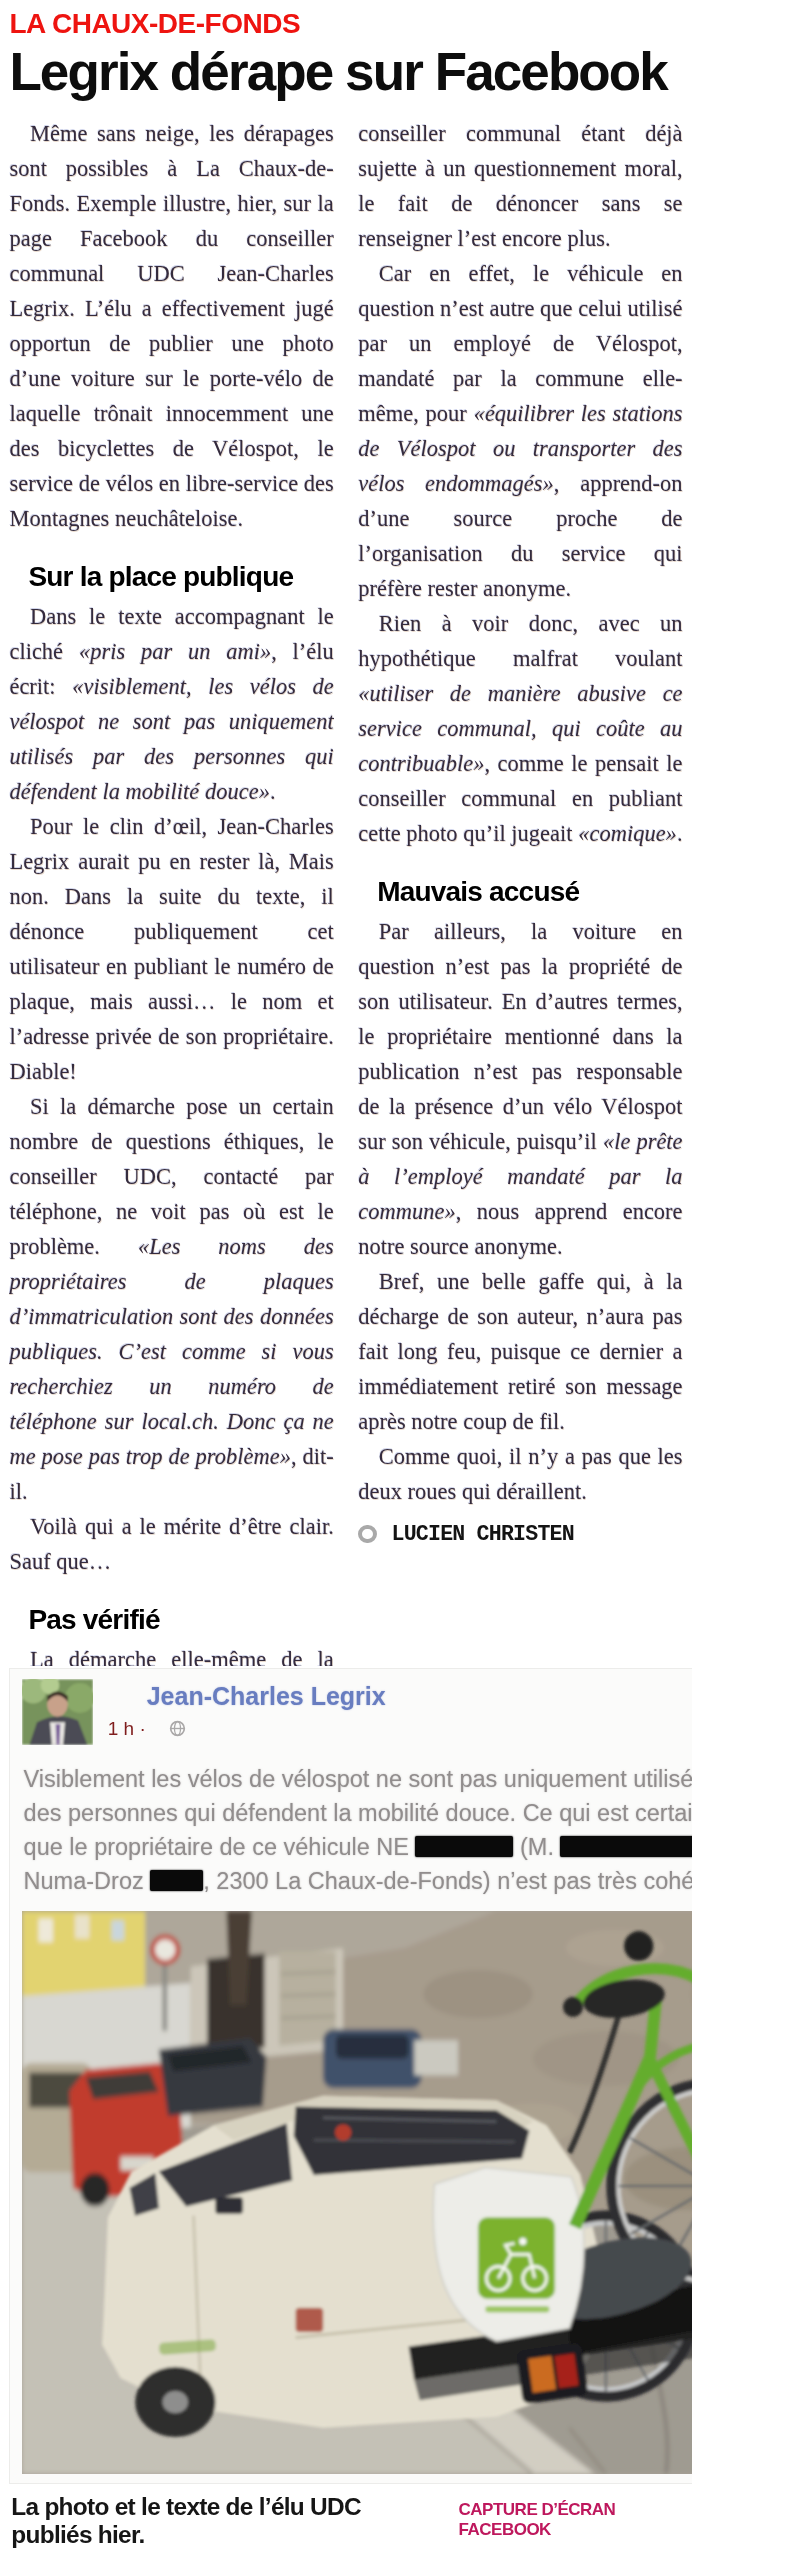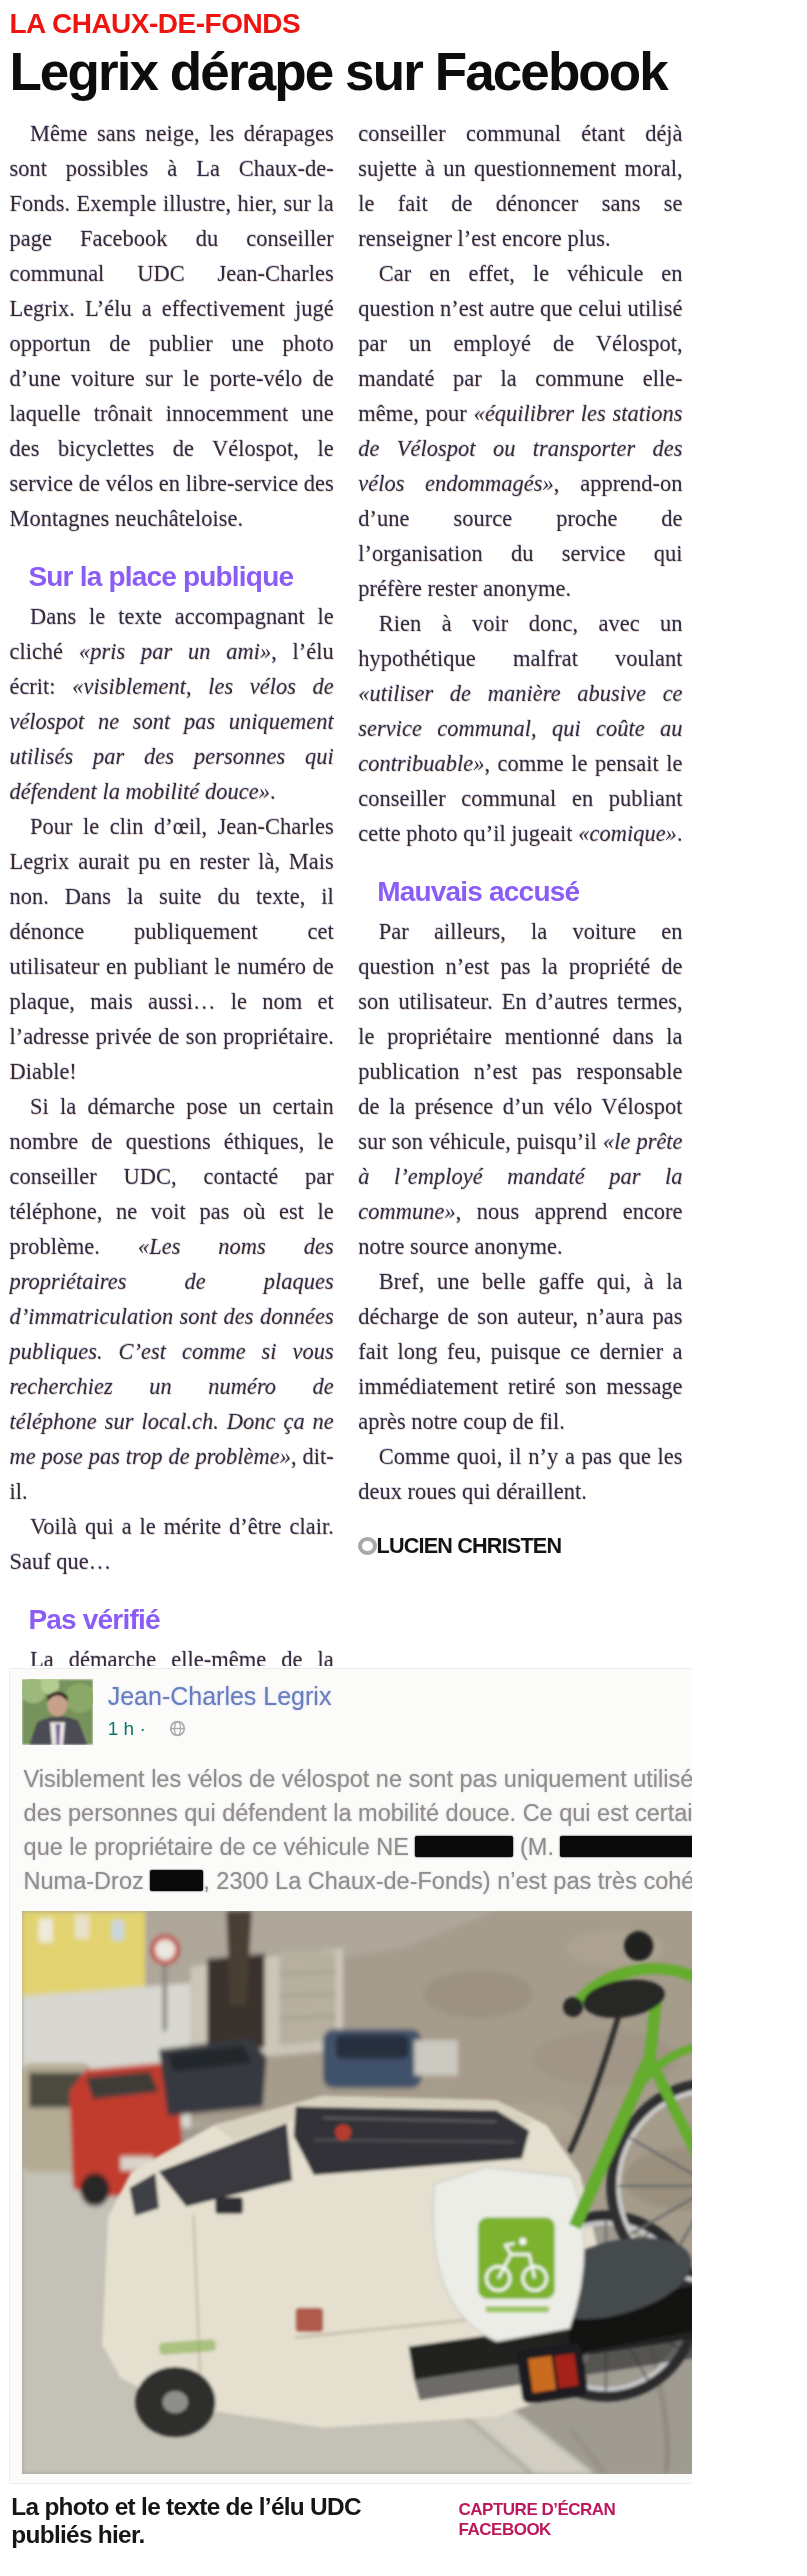--- a/index.html
+++ b/index.html
@@ -14,34 +14,34 @@
 
   
   .cols{display:flex;gap:24.4px;height:1550px;overflow:hidden;justify-content:space-between;}
   .col{width:382px;overflow:hidden;}
   .col p{margin:0;font-family:"Liberation Serif",serif;font-size:22.5px;line-height:35px;
          text-align:justify;color:#342b3d;
          text-shadow:0.6px 0.6px 0 rgba(150,80,20,.22), -0.6px -0.6px 0 rgba(40,60,160,.22);}
   .col p.ind{text-indent:20.6px;}
   .col p em{font-style:italic;}
   .col h2{margin:24.4px 0 6.6px 0;padding-left:19px;font-family:"Liberation Sans",sans-serif;
-          font-weight:bold;font-size:28px;line-height:32px;color:#8b5cf6;letter-spacing:-0.8px;}
-  .byline{display:flex;align-items:center;gap:0;margin-top:24px;}
+          font-weight:bold;font-size:28px;line-height:32px;color:#000000;letter-spacing:-0.8px;}
+  .byline{display:flex;align-items:center;gap:15px;margin-top:13px;font-family:Liberation Mono, monospace;}
   .byline .ring{width:10.3px;height:10.3px;border:4.7px solid #a9a9a9;border-radius:50%;background:#fff;}
   .byline .name{font-weight:bold;font-size:21.6px;letter-spacing:-0.8px;color:#141414;}
 
   
   .fbcard{width:748px;margin:1.9px 0 0 0;background:#fbfbfa;border:0.9px solid #ececea;
           padding:9.4px 11.3px 9.4px 11.3px;}
   .fbhead{display:flex;align-items:flex-start;position:relative;}
   .avatar{width:71px;height:66px;flex:0 0 auto;overflow:hidden;}
   .fbid{margin-left:15px;padding-top:3.8px;}
-  .fbname{font-weight:normal;font-size:25px;line-height:28px;color:#687dc0;
-          text-shadow:0 0 1.9px rgba(104,125,192,.45);}
-  .fbmeta{margin-top:7.5px;font-size:19px;color:#0f766e;display:flex;align-items:center;gap:23px;}
+  .fbname{font-weight:bold;font-size:25px;line-height:28px;color:#687dc0;
+          text-shadow:0 0 1.9px rgba(104,125,192,.45);margin-left:39px;}
+  .fbmeta{margin-top:7.5px;font-size:19px;color:#7f1d1d;display:flex;align-items:center;gap:23px;}
   .fbchevron{position:absolute;right:1.9px;top:0px;}
   .fbtext{margin:17px 1.9px 13px 1.9px;font-size:23.5px;line-height:34px;color:#918d8d;
           text-shadow:0 0 1.9px rgba(150,145,145,.55);}
   .redact{display:inline-block;height:21.6px;background:#0a0a0a;border-radius:1.9px;
           vertical-align:-2.8px;box-shadow:0 0 1.9px #000;}
   .photo{width:748px;height:563px;overflow:hidden;background:#aaa49a;}
   .photo svg{display:block;}
 
   
   .caption{display:flex;align-items:baseline;gap:15px;margin:9.4px 0 0 1.9px;}

